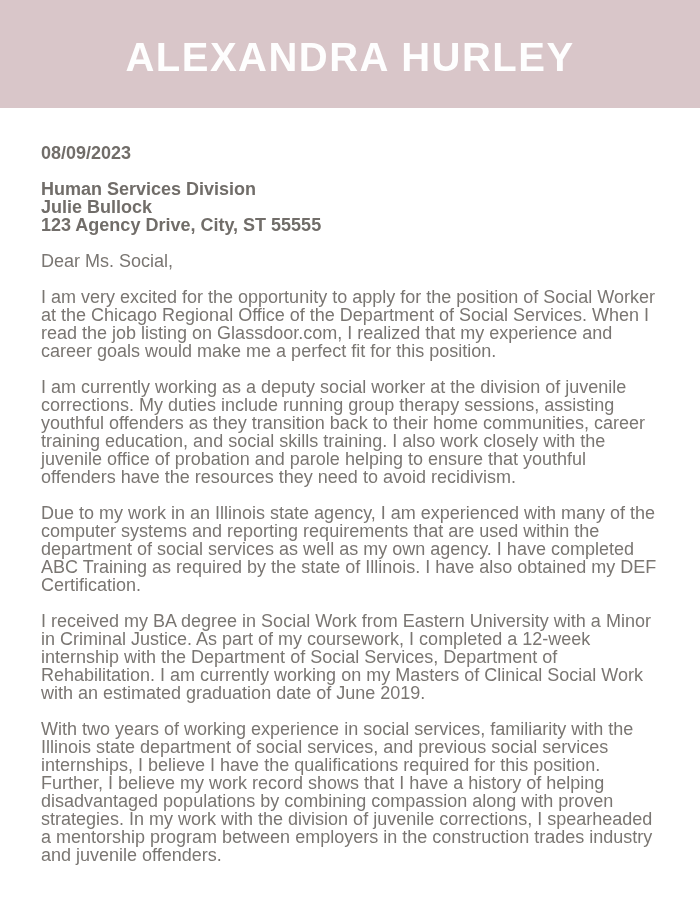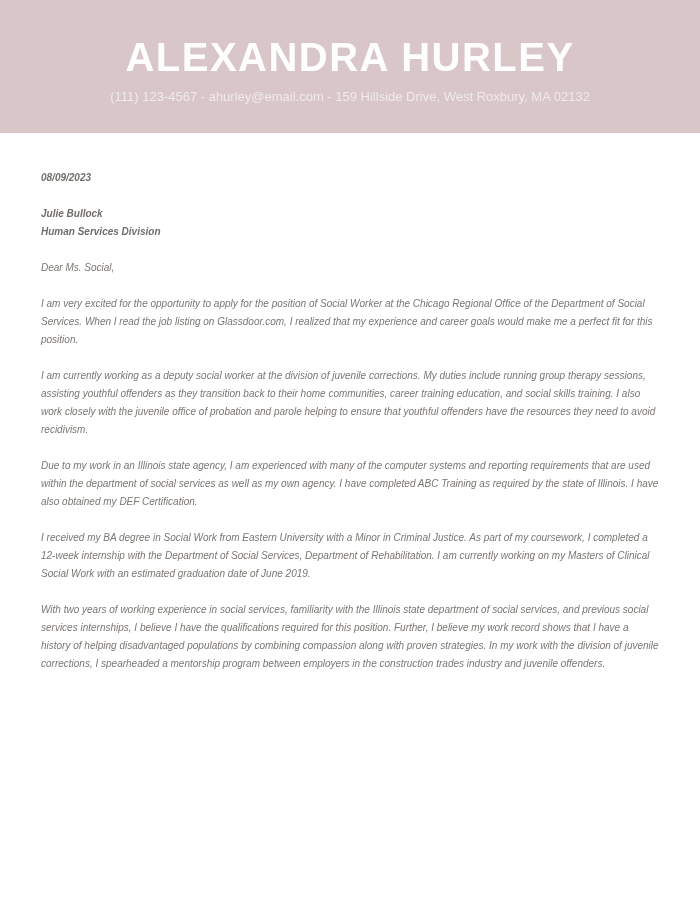--- a/index.html
+++ b/index.html
@@ -32,53 +32,52 @@
   }
   .contact-line {
     margin-top: 7px;
     color: rgba(255,255,255,0.62);
     font-size: 13px;
     line-height: 18px;
   }
   .letter-body {
     box-sizing: border-box;
     padding: 36px 41px 0 41px;
-    font-size: 10px;
+    font-size: 18px;
     line-height: 18px;
-    font-style: italic;
   }
   .block {
     margin: 0 0 18px 0;
   }
   .date, .recipient {
     font-weight: 600;
     color: #716d69;
   }
   p.para {
     margin: 4px 0 18px 0;
   }
   .closing-block div {
     line-height: 18px;
   }
 </style>
 </head>
 <body>
 
 <header class="header">
   <h1 class="candidate-name">ALEXANDRA HURLEY</h1>
-  <div class="contact-line">(111) 123-4567 - ahurley@email.com - 159 Hillside Drive, West Roxbury, MA 02132</div>
 </header>
 
 <main class="letter-body">
 
   <div class="block date">08/09/2023</div>
 
   <div class="block recipient">
+    <div>Human Services Division</div>
     <div>Julie Bullock</div>
-    <div>Human Services Division</div>
+    <div>123 Agency Drive, City, ST 55555</div>
   </div>
 
   <div class="block salutation">Dear Ms. Social,</div>
 
   <p class="para">I am very excited for the opportunity to apply for the position of Social Worker at the Chicago Regional Office of the Department of Social Services. When I read the job listing on Glassdoor.com, I realized that my experience and career goals would make me a perfect fit for this position.</p>
 
   <p class="para">I am currently working as a deputy social worker at the division of juvenile corrections. My duties include running group therapy sessions, assisting youthful offenders as they transition back to their home communities, career training education, and social skills training. I also work closely with the juvenile office of probation and parole helping to ensure that youthful offenders have the resources they need to avoid recidivism.</p>
 
   <p class="para">Due to my work in an Illinois state agency, I am experienced with many of the computer systems and reporting requirements that are used within the department of social services as well as my own agency. I have completed ABC Training as required by the state of Illinois. I have also obtained my DEF Certification.</p>
 

